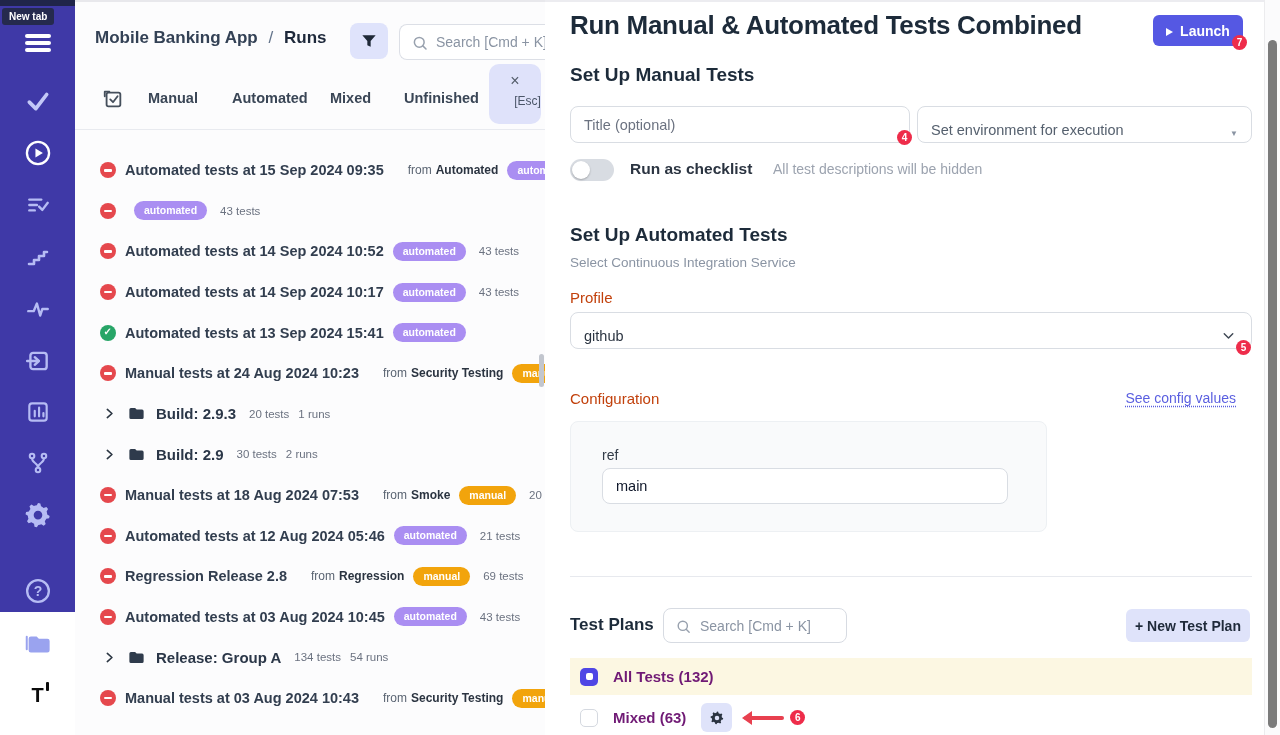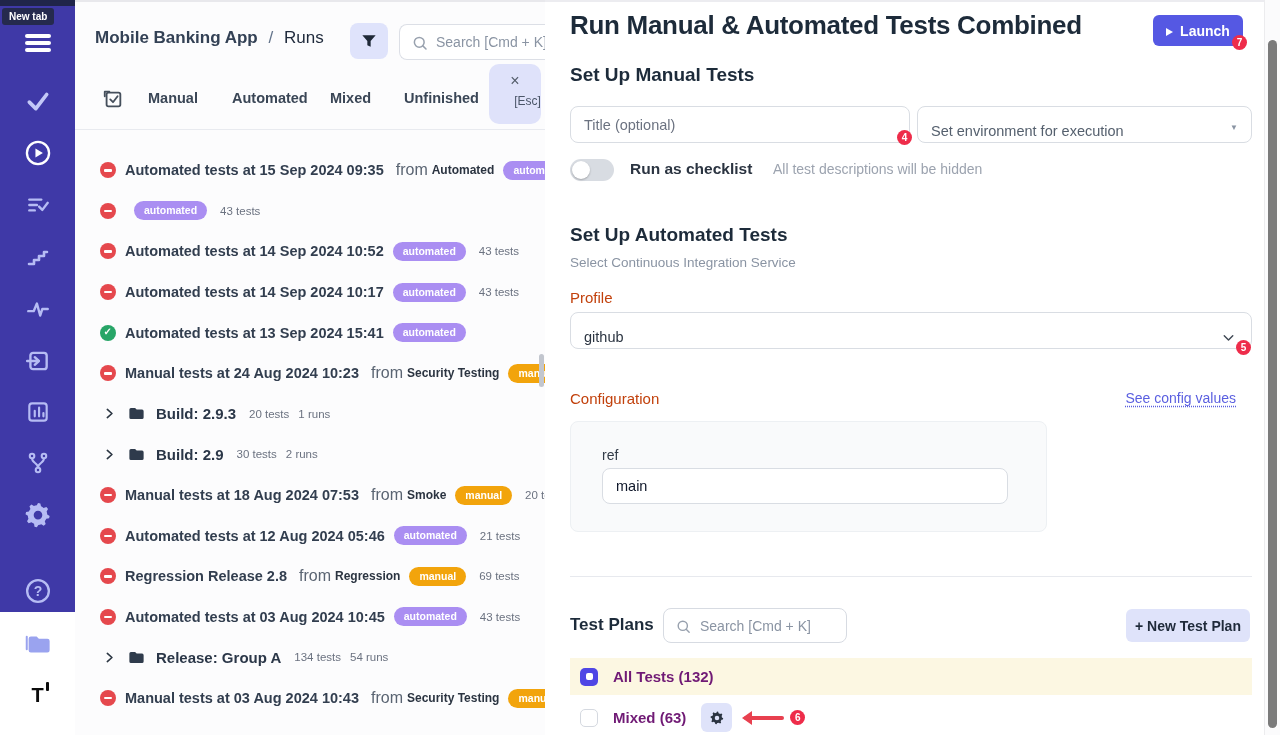--- a/index.html
+++ b/index.html
@@ -16,63 +16,63 @@
   .hamburger span { display:block; width:26px; height:4px; background:#fff; border-radius:2px; margin:3px 0; }
   .logo-circle { width:34px; height:34px; background:#fff; border-radius:50%; display:flex; align-items:center; justify-content:center; font-weight:700; font-size:20px; color:#0c0c0c; position:relative; }
   .logo-circle i { position:absolute; right:6px; top:4px; width:3px; height:9px; background:#0c0c0c; border-radius:1px; font-style:normal; }
 
   
   .list-panel { position:absolute; left:75px; top:0; width:470px; height:735px; background:#fcfcfd; overflow:hidden; border-top:2px solid #e8e8ec; }
   .list-header { position:absolute; left:0; top:0; width:470px; height:66px; }
   .breadcrumb { position:absolute; left:20px; top:26px; font-size:17px; white-space:nowrap; }
   .breadcrumb .proj { font-weight:700; color:#334155; }
   .breadcrumb .sep { color:#64748b; font-weight:400; margin:0 6px; }
-  .breadcrumb .page { font-weight:400; color:#1e293b; }
+  .breadcrumb .page { font-weight:700; color:#1e293b; }
   .filter-btn { position:absolute; left:275px; top:21px; width:38px; height:36px; background:#dfe3fb; border-radius:8px; display:flex; align-items:center; justify-content:center; cursor:pointer; }
   .hdr-search { position:absolute; left:324px; top:22px; width:160px; height:36px; background:#fff; border:1px solid #dcdfe6; border-radius:8px 0 0 8px; border-right:none; }
   .hdr-search input, .tp-search input { width:100%; height:100%; border:none; outline:none; background:transparent; font-size:14px; color:#374151; padding-left:36px; font-family:"Liberation Sans",sans-serif; }
   .hdr-search input::placeholder, .tp-search input::placeholder { color:#8a94a3; }
   .search-glass { position:absolute; left:11px; top:9px; }
   .tabs-row { position:absolute; left:0; top:66px; width:470px; height:62px; border-bottom:1px solid #e8eaef; }
   .list-ic { position:absolute; left:27px; top:20px; }
   .tab { position:absolute; top:22px; font-size:14.5px; font-weight:600; color:#3a4656; cursor:pointer; }
   .esc-btn { position:absolute; left:414px; top:-4px; width:52px; height:60px; background:#dfe2fa; border-radius:10px; text-align:center; cursor:pointer; z-index:4; }
   .esc-x { display:block; font-size:16px; color:#555e6b; margin-top:9px; line-height:16px; }
   .esc-key { display:block; font-size:12px; color:#4a5568; margin-top:5px;padding-left:25px; }
 
   .runs-list { position:absolute; left:0; top:148px; width:470px; bottom:0; overflow:hidden; }
   .run-row { height:40.6px; display:flex; align-items:center; padding-left:25px; white-space:nowrap; overflow:hidden; cursor:pointer; }
   .status { width:16px; height:16px; border-radius:50%; flex:0 0 16px; position:relative; margin-right:9px; }
   .status.failed { background:#e5484d; }
   .status.failed::after { content:""; position:absolute; left:4px; top:7px; width:8px; height:2.4px; background:#fff; border-radius:1px; }
   .status.passed { background:#27a567; }
   .status.passed::after { content:"✓"; position:absolute; left:3.5px; top:1px; color:#fff; font-size:10px; font-weight:700; }
   .run-title { font-size:14.5px; font-weight:600; color:#323e4f; }
-  .from-label { font-size:16px; color:#5a6472; margin-left:12px; }
+  .from-label { font-size:12px; color:#5a6472; margin-left:24px; }
   .from-src { font-size:12px; font-weight:700; color:#2b3441; margin-left:4px; }
   .badge { font-size:10.5px; font-weight:700; color:#fff; padding:3px 10px 4px; border-radius:10px; margin-left:9px; }
   .badge.automated { background:#aa8ef2; }
   .badge.manual { background:#f2a40c; }
   .tests-ct { font-size:11.5px; color:#6b7280; margin-left:13px; }
   .runs-ct { font-size:11.5px; color:#6b7280; margin-left:9px; }
   .chev { margin-left:3px; margin-right:11px; display:flex; }
   .folder-ic { margin-right:10px; display:flex; }
   .folder-title { font-size:15px; font-weight:700; color:#2b3748; }
   .list-scroll-thumb { position:absolute; right:1px; top:352px; width:5px; height:33px; background:#c2c6ce; border-radius:3px; }
 
   
   .main { position:absolute; left:545px; top:0; width:719px; height:735px; background:#fff; border-top:2px solid #ececf0; }
   .page-title { position:absolute; left:25px; top:8px; font-size:26px; font-weight:700; color:#1d2b3a; letter-spacing:-0.3px; }
   .launch-btn { position:absolute; right:21px; top:13px; width:90px; height:31px; background:#5558e3; border:none; border-radius:6px; color:#fff; font-size:14px; font-weight:700; cursor:pointer; font-family:"Liberation Sans",sans-serif; }
   .launch-btn .tri { display:inline-block; width:0; height:0; border-left:7px solid #fff; border-top:4.5px solid transparent; border-bottom:4.5px solid transparent; margin-right:7px; }
   .num-badge { position:absolute; width:15px; height:15px; background:#ee2c4a; border-radius:50%; color:#fff; font-size:10px; font-weight:700; text-align:center; line-height:15px; z-index:6; }
   .sec-heading { position:absolute; left:25px; font-size:19px; font-weight:700; color:#1d2b3a; }
   .text-input { position:absolute; height:37px; background:#fff; border:1px solid #d9dde3; border-radius:8px; font-size:14.5px; color:#0f172a; padding:0 13px; outline:none; font-family:"Liberation Sans",sans-serif; }
   .text-input::placeholder { color:#6b7280; }
-  .select-box { position:absolute; height:37px; background:#fff; border:1px solid #d9dde3; border-radius:8px; display:flex; align-items:flex-start; padding:16px 13px; cursor:pointer; }
+  .select-box { position:absolute; height:37px; background:#fff; border:1px solid #d9dde3; border-radius:8px; display:flex; align-items:flex-end; padding:4px 13px; cursor:pointer; }
   .select-box .ph { font-size:14.5px; color:#55606e; }
   .select-box .val { font-size:14.5px; color:#2b3441; }
   .select-box .caret-sm { position:absolute; right:13px; font-size:8px; color:#8a94a3; }
   .select-box .caret-lg { position:absolute; right:14px; display:flex; }
   .toggle { position:absolute; left:25px; top:157px; width:44px; height:22px; background:#d8dce2; border-radius:11px; cursor:pointer; }
   .toggle::after { content:""; position:absolute; left:2px; top:2px; width:18px; height:18px; background:#fff; border-radius:50%; box-shadow:0 1px 2px rgba(0,0,0,.25); }
   .toggle-label { position:absolute; left:85px; top:158px; font-size:15.5px; font-weight:700; color:#2b3441; }
   .toggle-hint { position:absolute; left:228px; top:159px; font-size:14px; color:#9ca3af; }
   .sub-text { position:absolute; left:25px; top:253px; font-size:13.5px; color:#8a94a3; }
   .field-label { position:absolute; left:25px; font-size:15px; color:#c2410c; }

